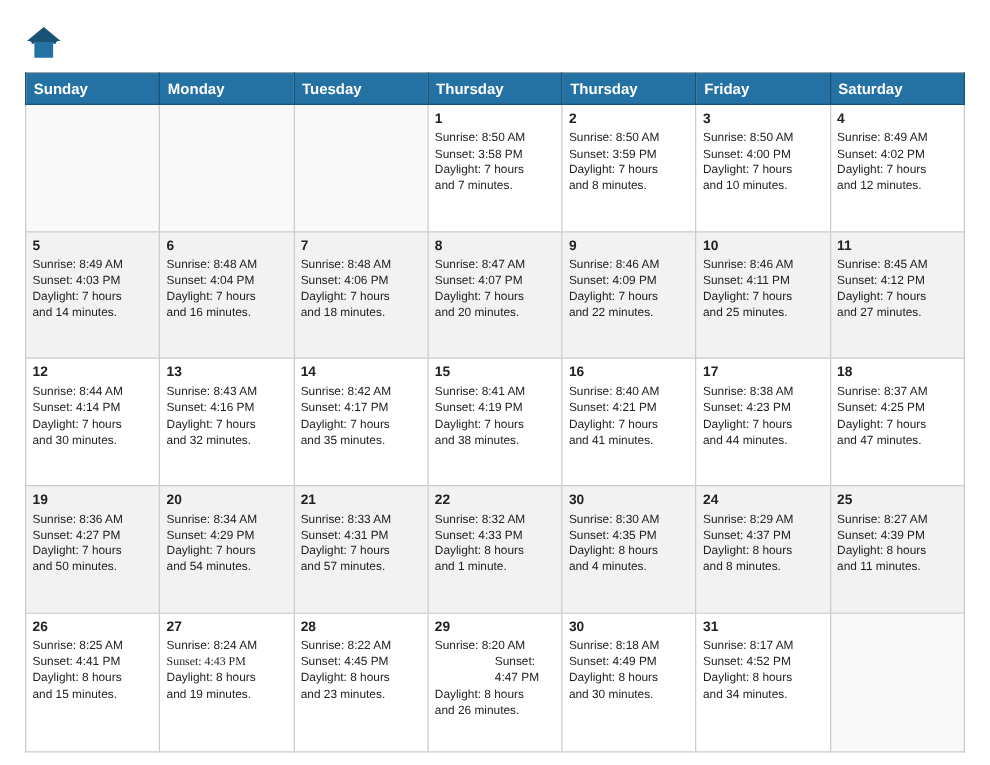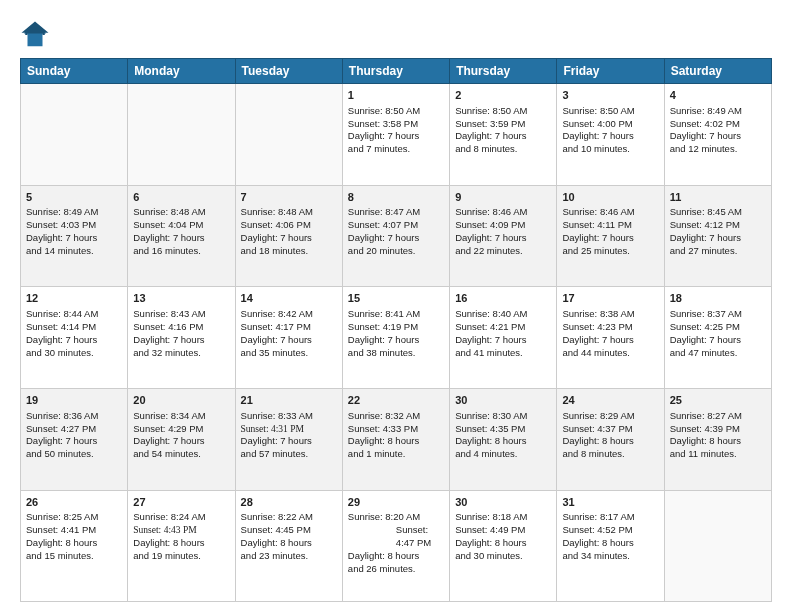--- a/index.html
+++ b/index.html
@@ -271,21 +271,21 @@
           <td>
             <span class="day-num">20</span>
             <span style="display: block;">Sunrise: 8:34 AM</span>
             <span style="display: block;">Sunset: 4:29 PM</span>
             <span style="display: block;">Daylight: 7 hours</span>
             <span style="display: block;">and 54 minutes.</span>
           </td>
           <td>
             <span class="day-num">21</span>
             <span style="display: block;">Sunrise: 8:33 AM</span>
-            <span style="display: block; font-family: Liberation Serif, serif;">Sunset: 4:31 PM</span>
+            <span style="display: block;">Sunset: 4:31 PM</span>
             <span style="display: block;">Daylight: 7 hours</span>
             <span style="display: block;">and 57 minutes.</span>
           </td>
           <td>
             <span class="day-num">22</span>
             <span style="display: block;">Sunrise: 8:32 AM</span>
             <span style="display: block;">Sunset: 4:33 PM</span>
             <span style="display: block;">Daylight: 8 hours</span>
             <span style="display: block;">and 1 minute.</span>
           </td>

